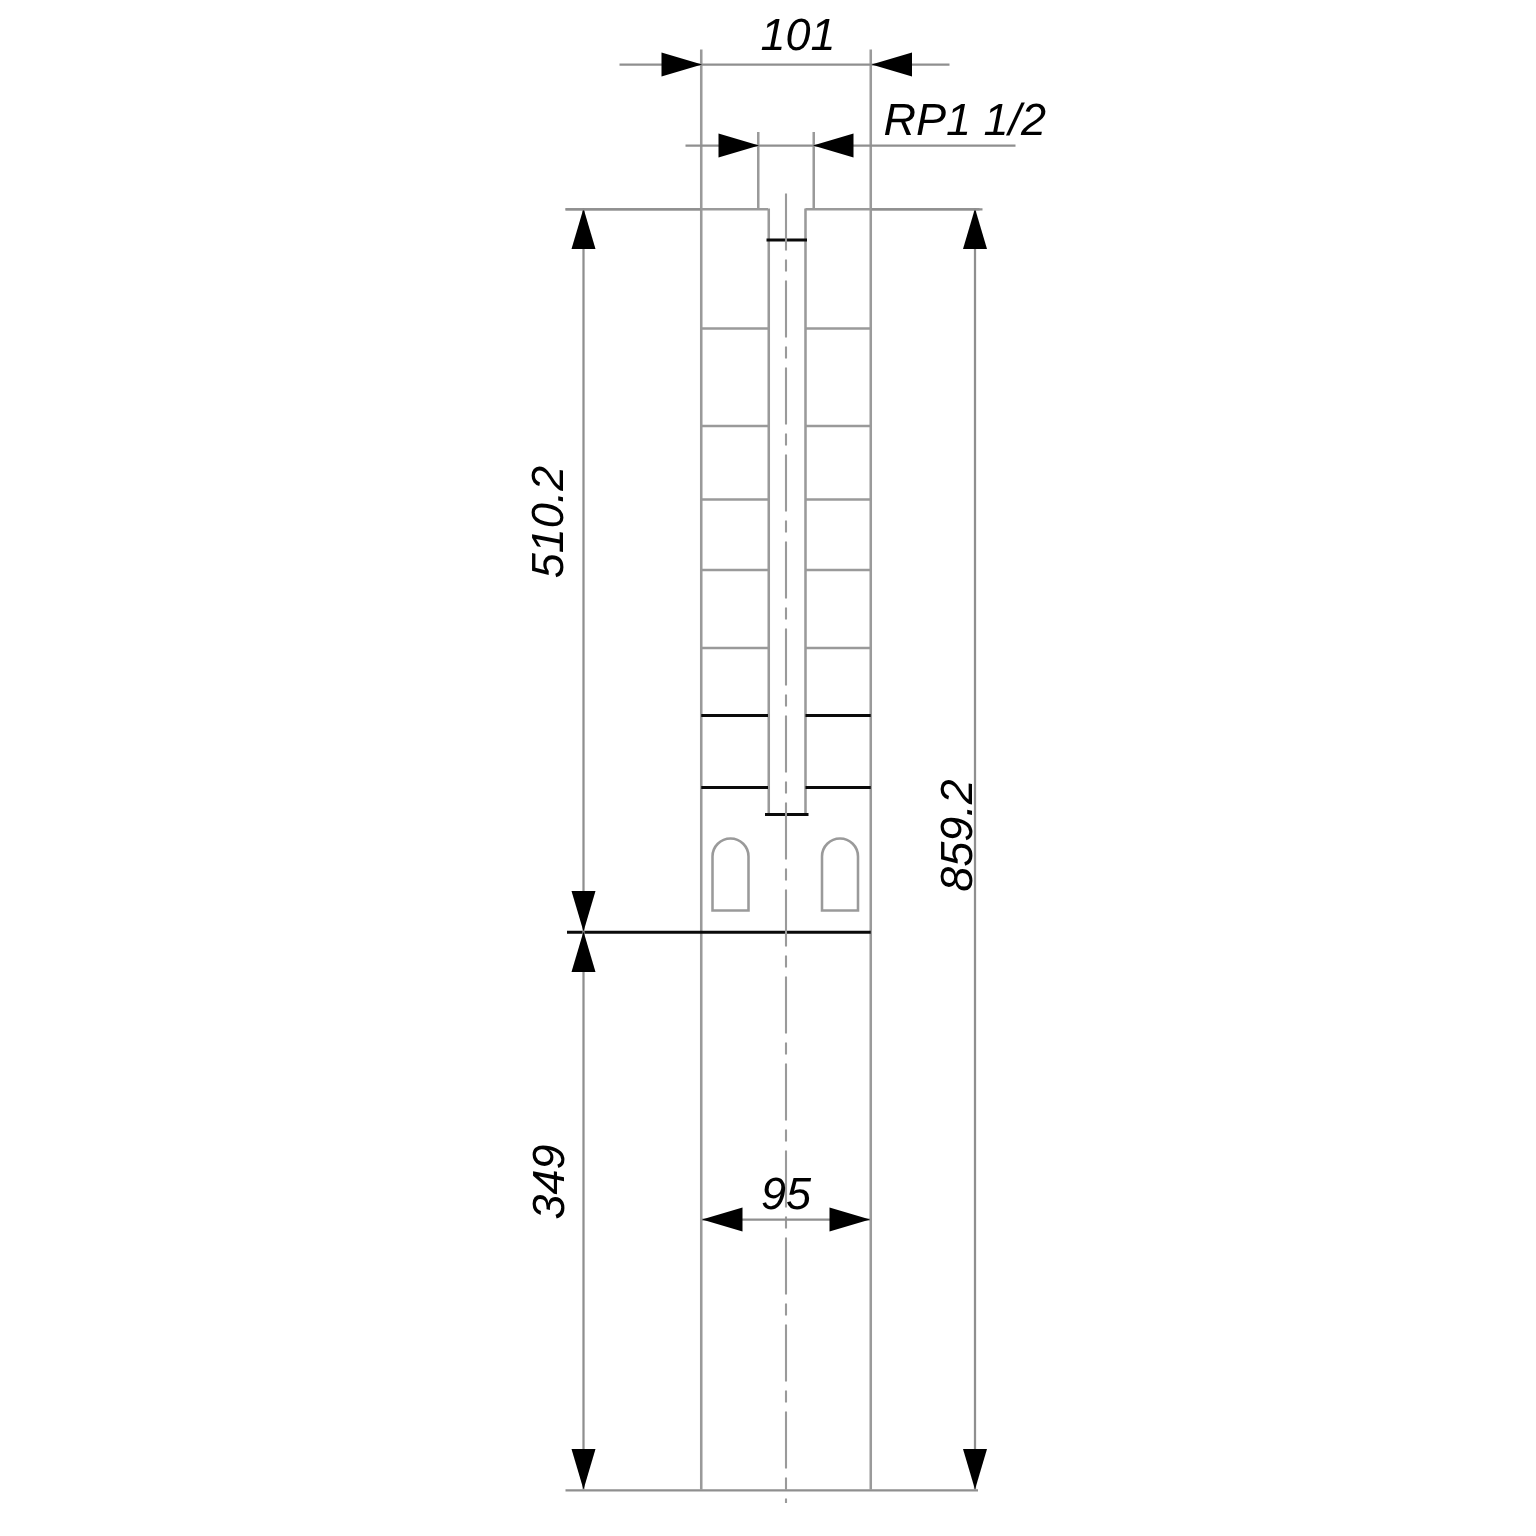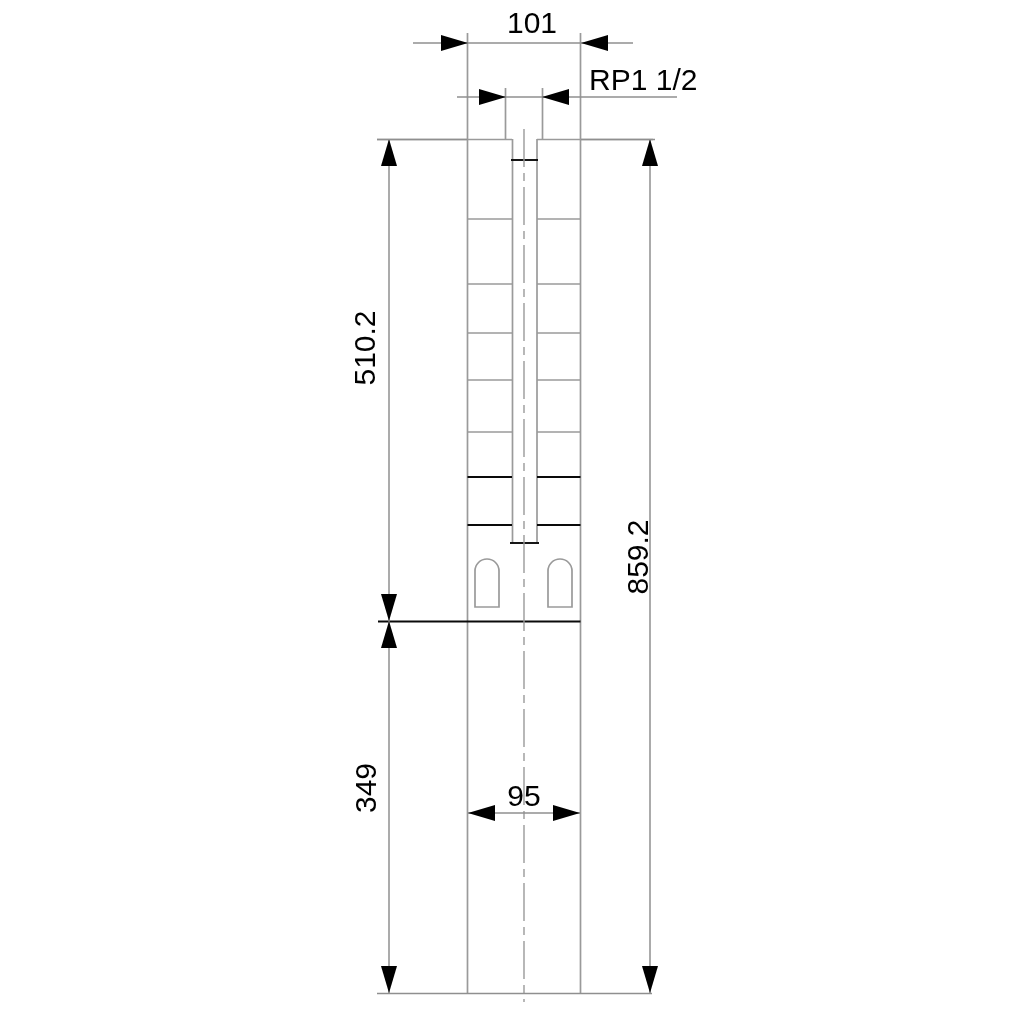--- a/index.html
+++ b/index.html
@@ -8,20 +8,21 @@
     width: 1024px;
     height: 1024px;
     background: var(--background, #ffffff);
     font-family: "Liberation Sans", sans-serif;
   }
   .stage {
     position: relative;
     width: 1024px;
     height: 1024px;
     background: var(--background, #ffffff);
+    font-style: italic;
   }
   svg { display: block; }
   .obj    { stroke: var(--object-line, #9a9a9a); stroke-width: 1.7; fill: none; }
   .strong { stroke: var(--strong-line, #0a0a0a); stroke-width: 1.9; fill: none; }
   .dim    { stroke: var(--dimension-line, #8f8f8f); stroke-width: 1.5; fill: none; }
   .center { stroke: var(--object-line, #9a9a9a); stroke-width: 1.4; fill: none;
             stroke-dasharray: 38 6 8 6; }
   .arrow  { fill: var(--text, #000000); stroke: none; }
   .dimtext {
     font-family: "Liberation Sans", sans-serif;

